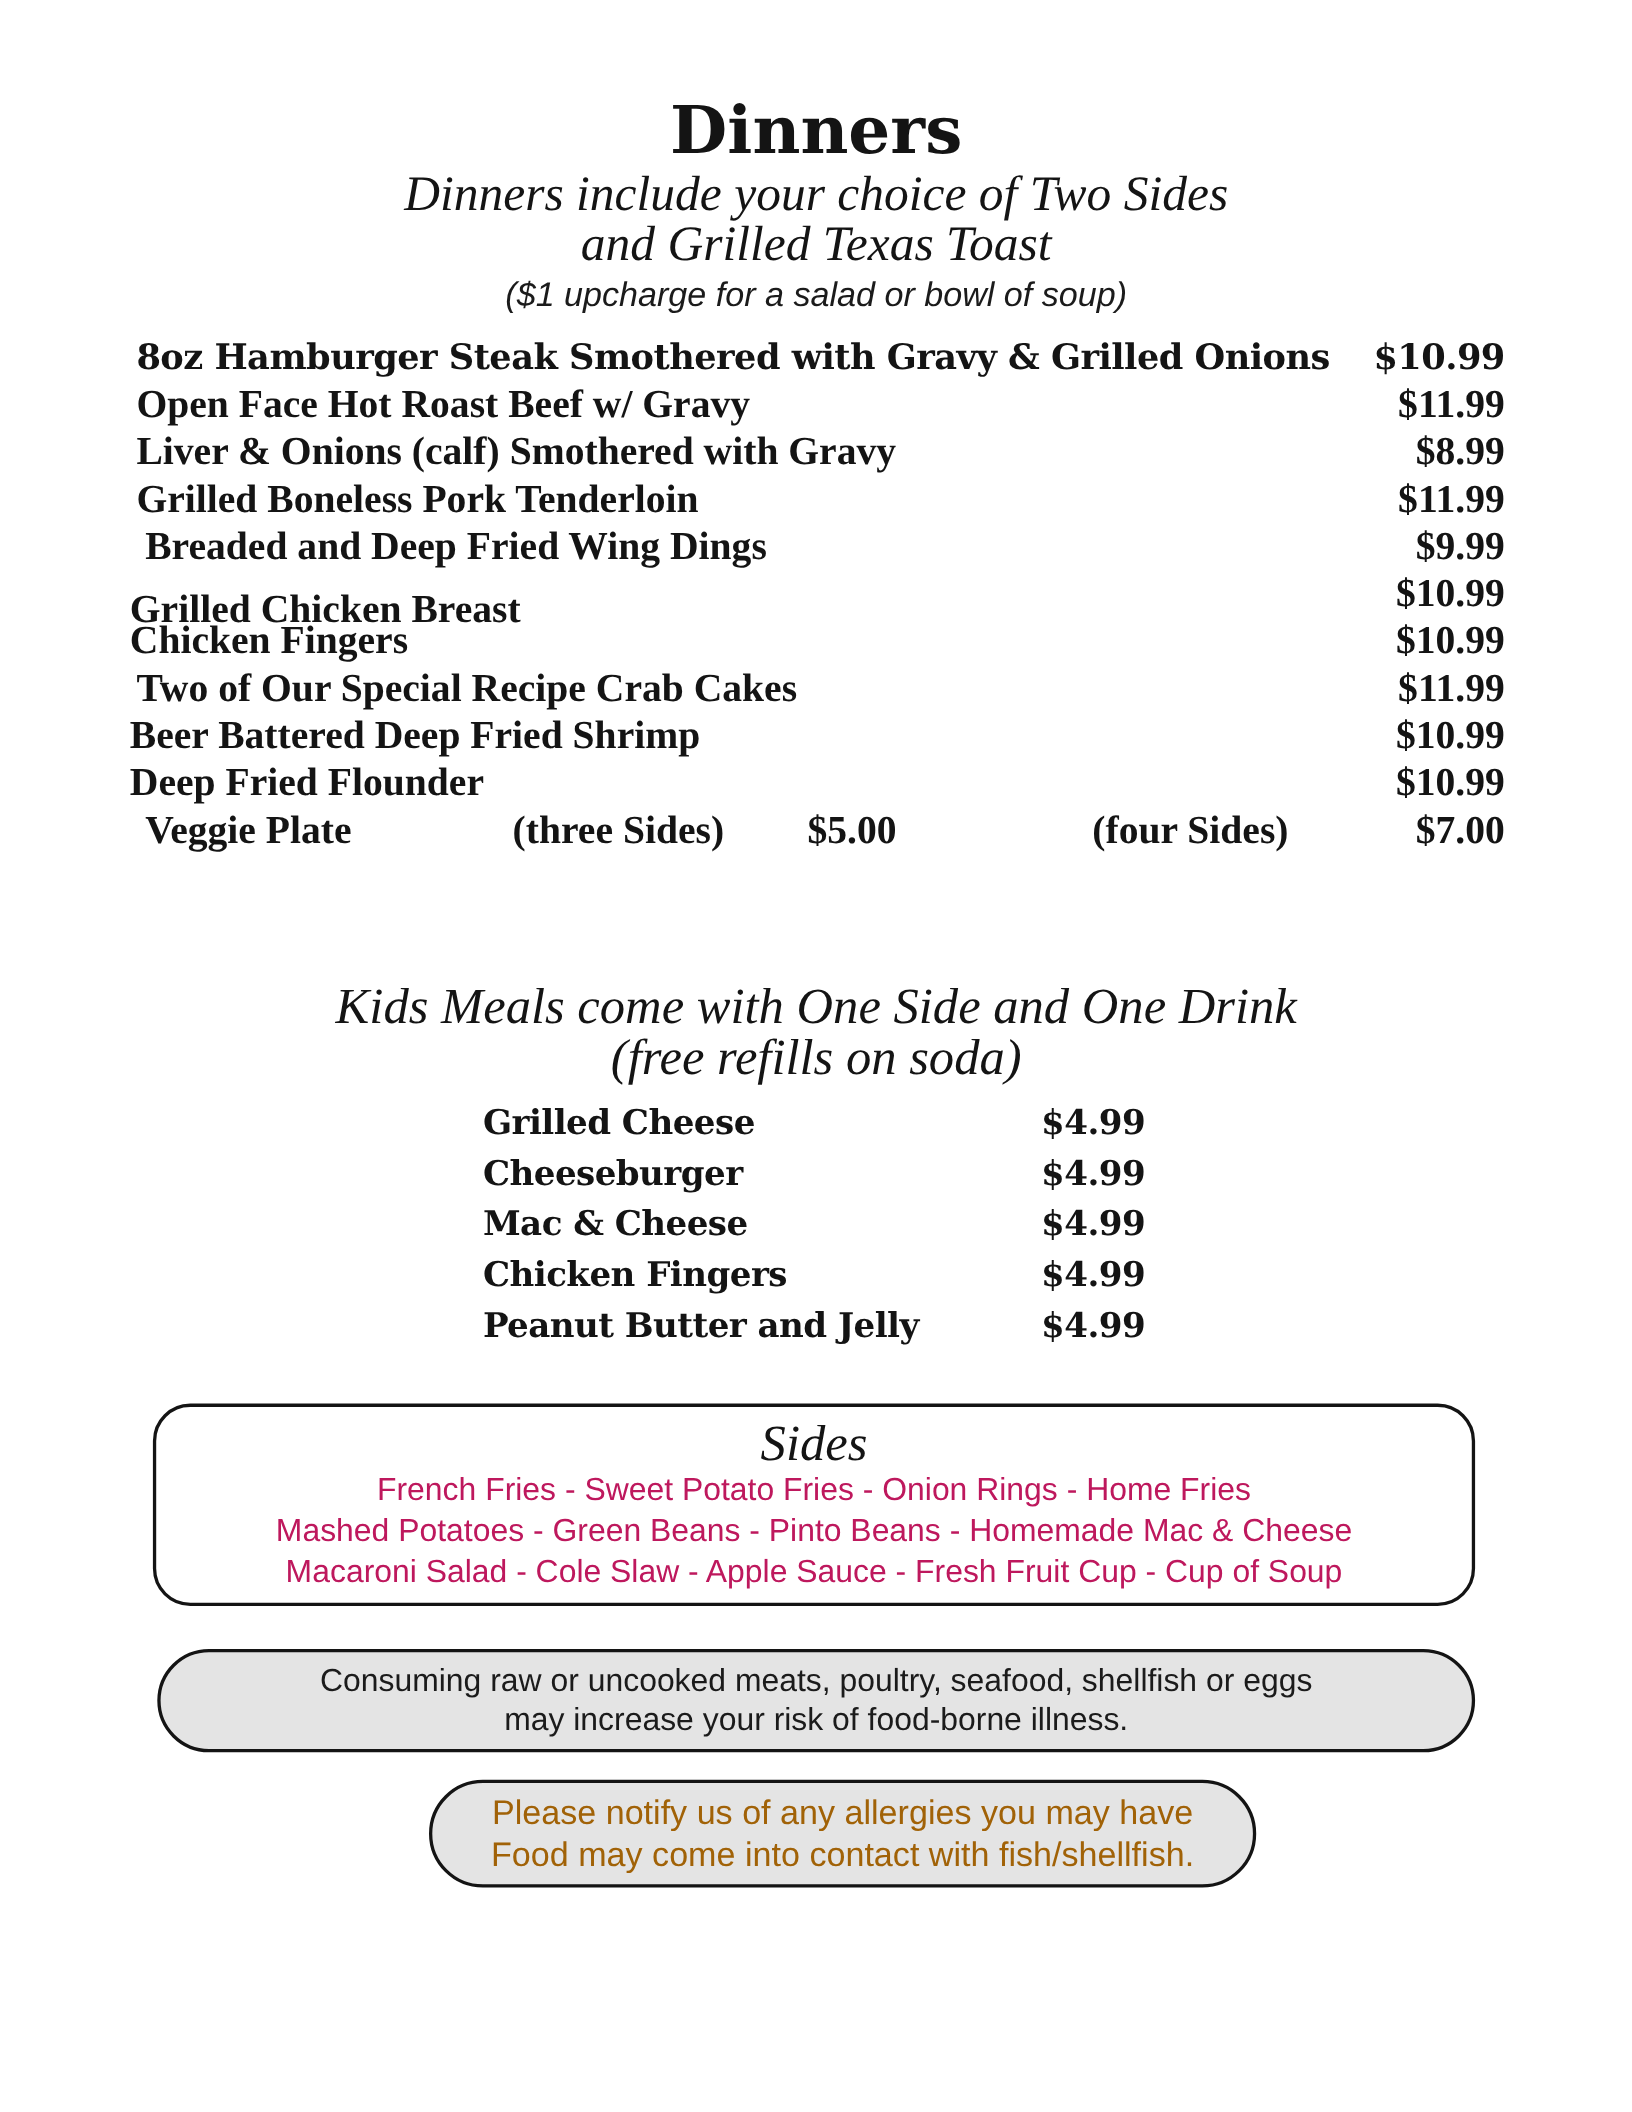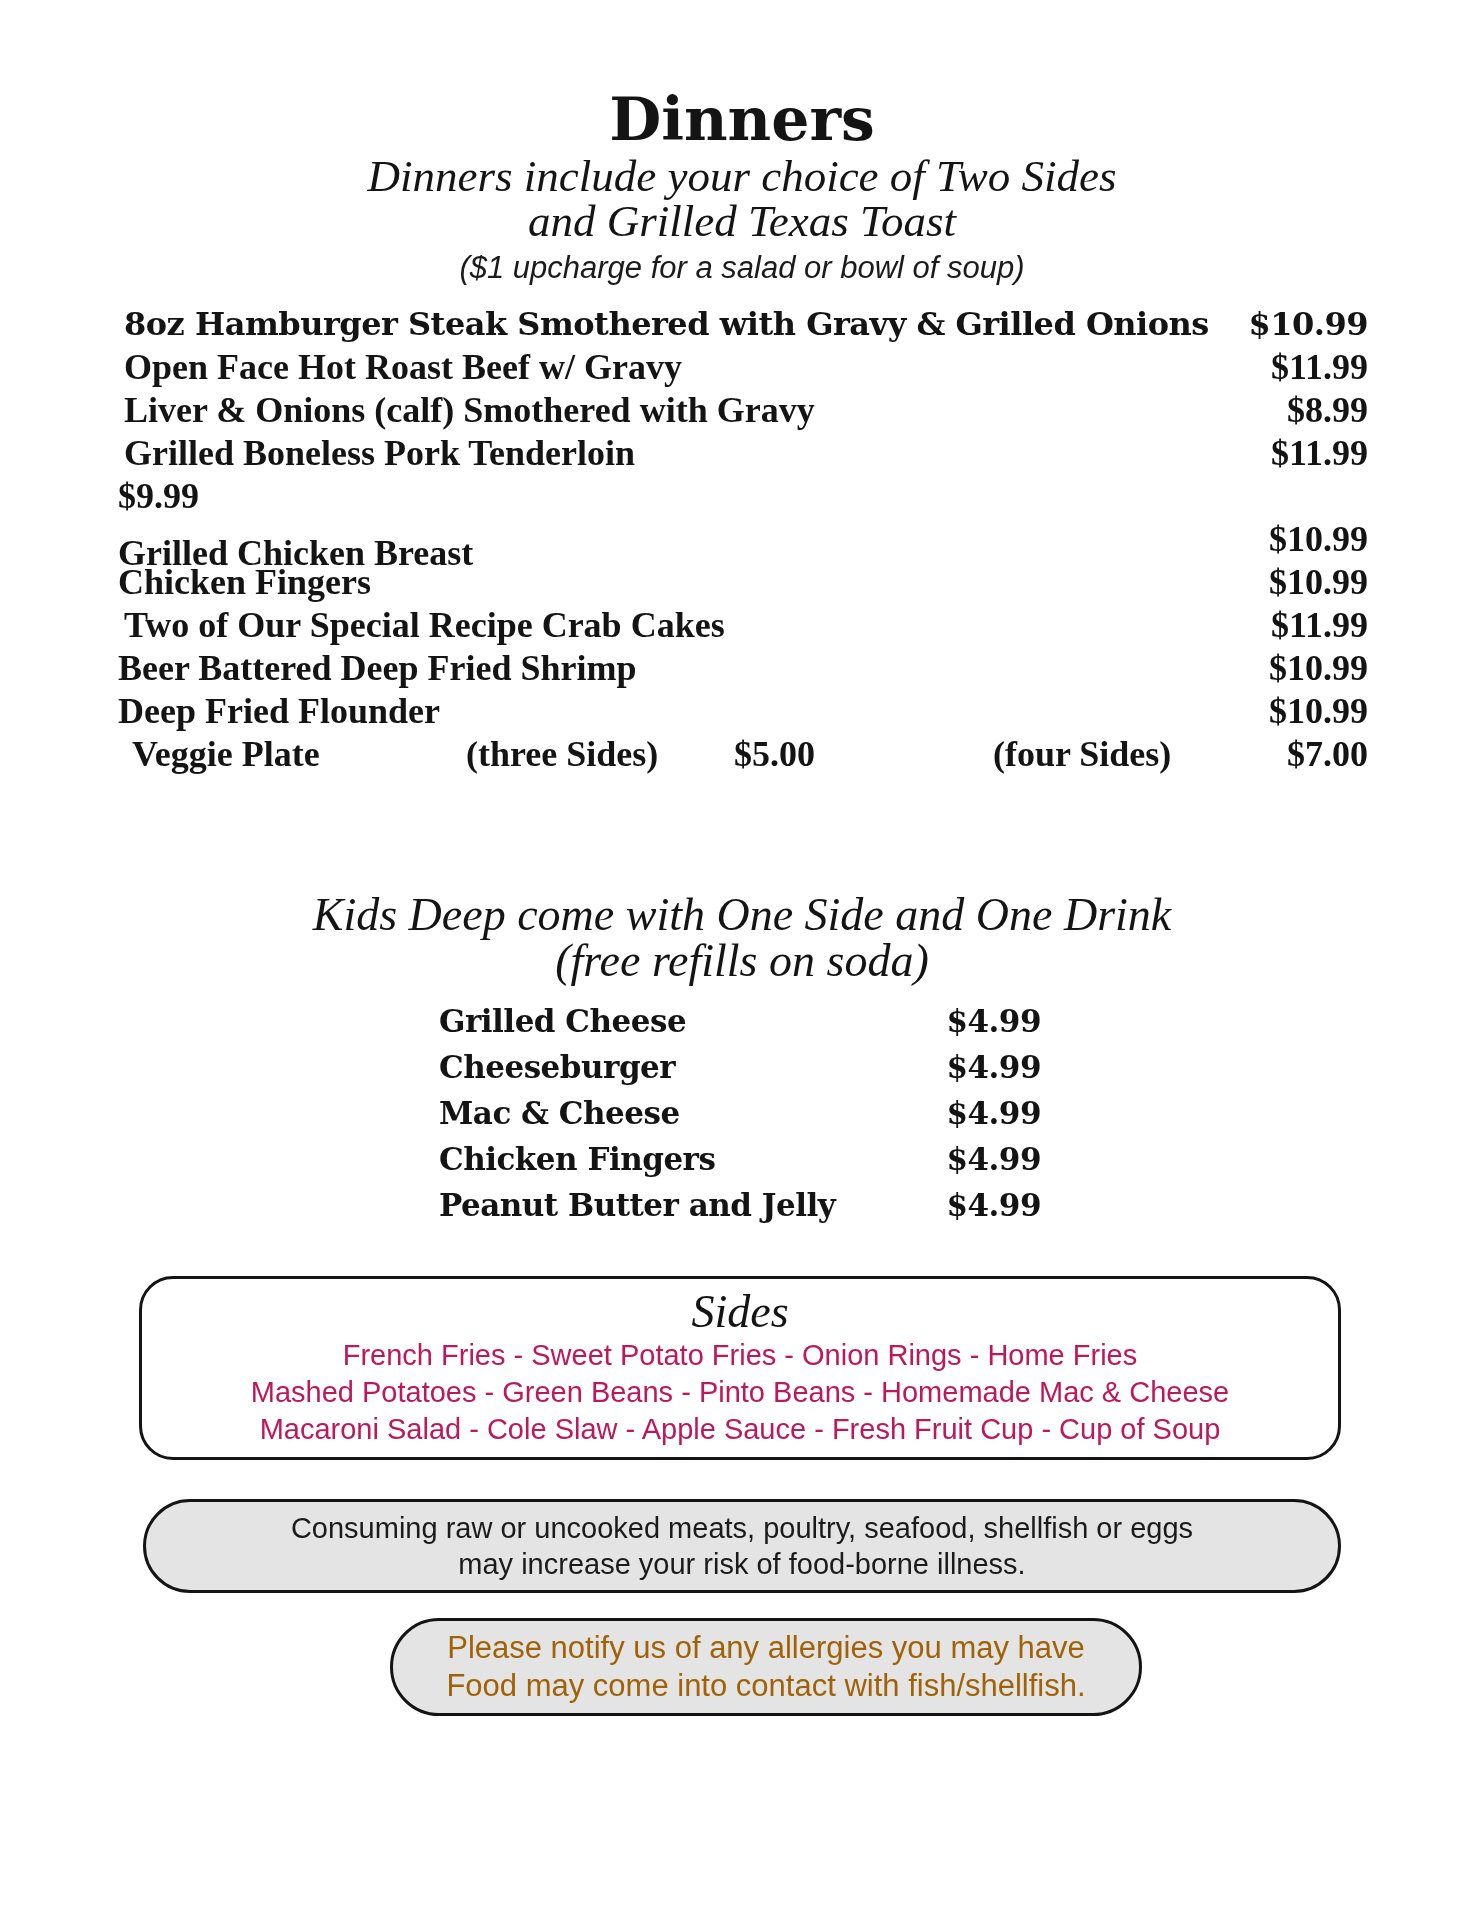--- a/index.html
+++ b/index.html
@@ -146,20 +146,21 @@
     </div>
     <div class="menu-row">
       <span class="name">Liver &amp; Onions (calf) Smothered with Gravy</span>
       <span class="price">$8.99</span>
     </div>
     <div class="menu-row">
       <span class="name">Grilled Boneless Pork Tenderloin</span>
       <span class="price">$11.99</span>
     </div>
     <div class="menu-row">
+      <span class="name" style="padding-left:14px;">Breaded and Deep Fried Wing Dings</span>
       <span class="price">$9.99</span>
     </div>
     <div class="menu-row">
       <span class="name" style="padding-left:0;margin-top:28px;">Grilled Chicken Breast</span>
       <span class="price">$10.99</span>
     </div>
     <div class="menu-row">
       <span class="name" style="padding-left:0;">Chicken Fingers</span>
       <span class="price">$10.99</span>
     </div>
@@ -178,21 +179,21 @@
     <div class="veggie-row">
       <span class="v-name">Veggie Plate</span>
       <span class="v-l1">(three Sides)</span>
       <span class="v-p1">$5.00</span>
       <span class="v-l2">(four Sides)</span>
       <span class="v-p2">$7.00</span>
     </div>
   </div>
 
   <div class="kids-subtitle">
-    <div>Kids Deep come with One Side and One Drink</div>
+    <div>Kids Meals come with One Side and One Drink</div>
     <div>(free refills on soda)</div>
   </div>
   <div class="kids-list">
     <div class="menu-row">
       <span class="name">Grilled Cheese</span>
       <span class="price">$4.99</span>
     </div>
     <div class="menu-row">
       <span class="name">Cheeseburger</span>
       <span class="price">$4.99</span>

